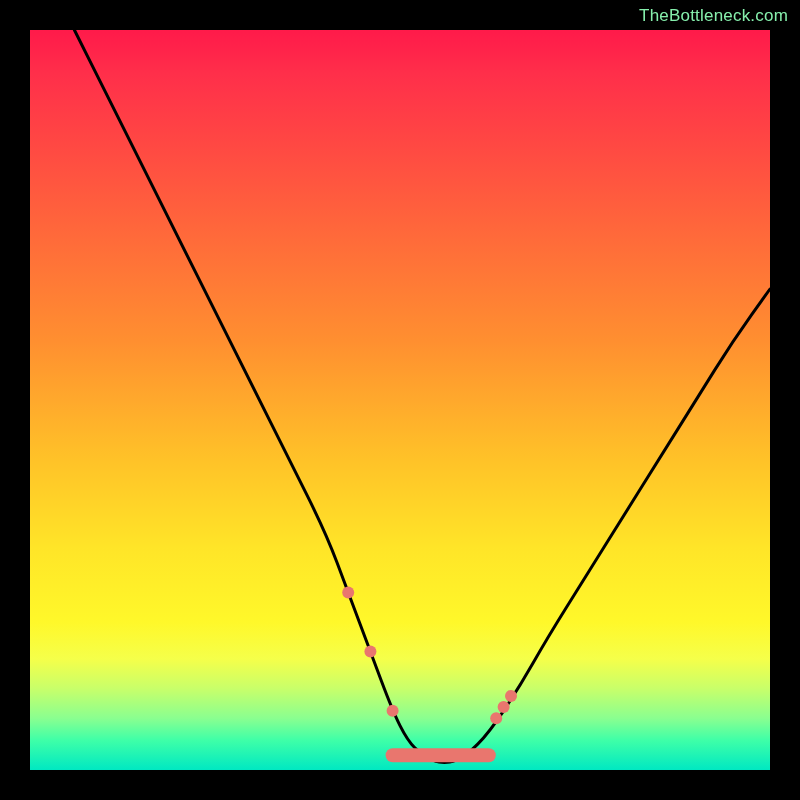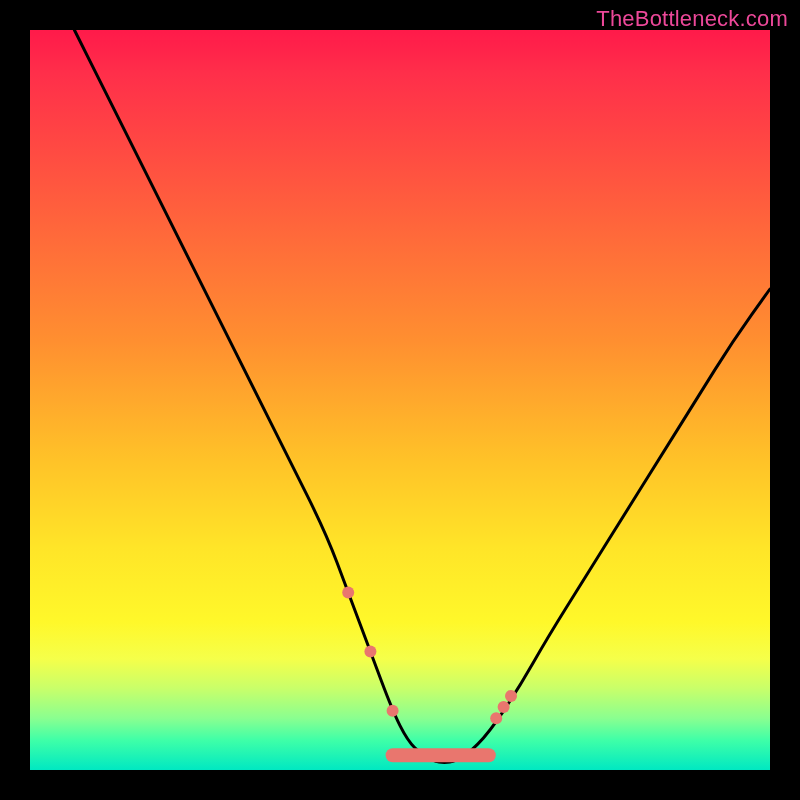--- a/index.html
+++ b/index.html
@@ -40,22 +40,22 @@
       #c8ff6a 89%,
       #8aff90 93%,
       #3effa8 96%,
       #00e8c2 100%
     );
   }
   .watermark {
     position: absolute;
     top: 6px;
     right: 12px;
-    color: #ec4899;
-    font-size: 22px;
+    color: #86efac;
+    font-size: 17px;
     letter-spacing: 0.2px;
     user-select: none;
   }
   
   svg.curve {
     position: absolute;
     top: 0;
     left: 0;
     width: 740px;
     height: 740px;

